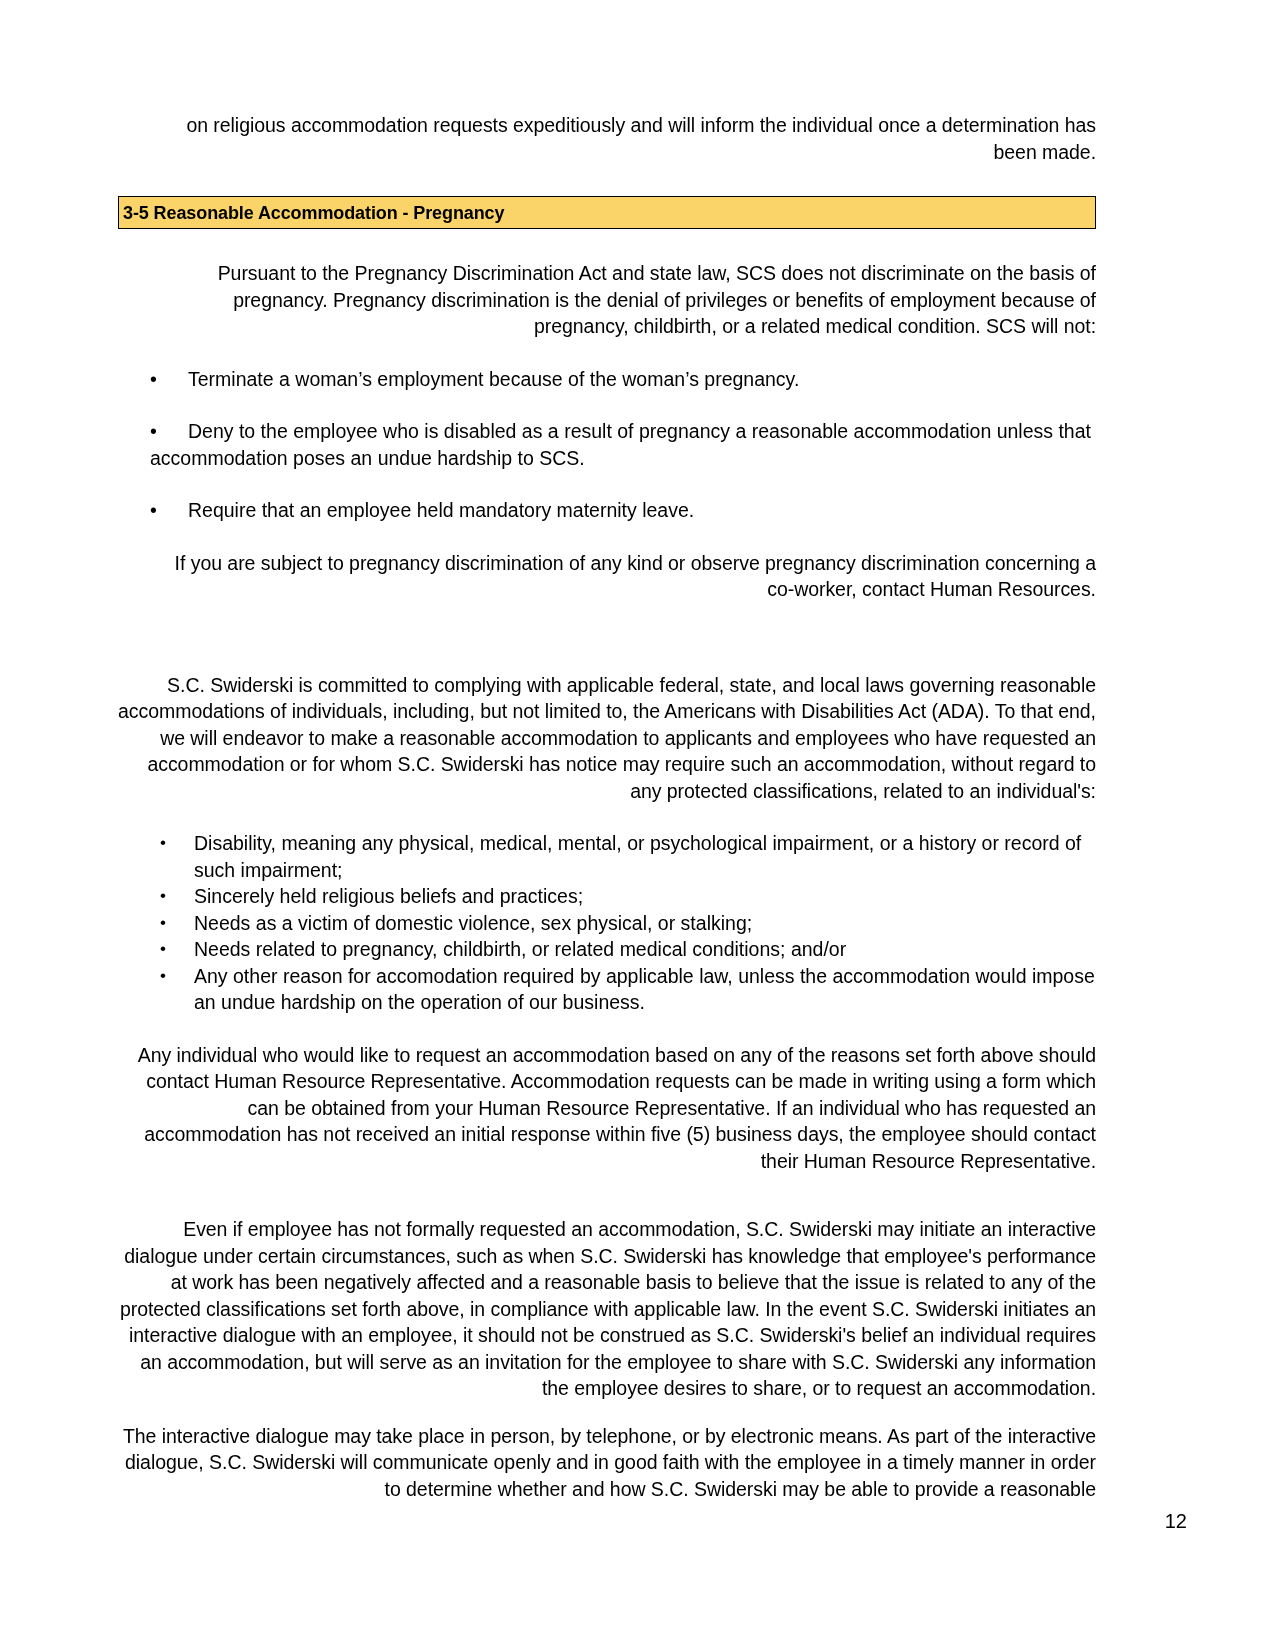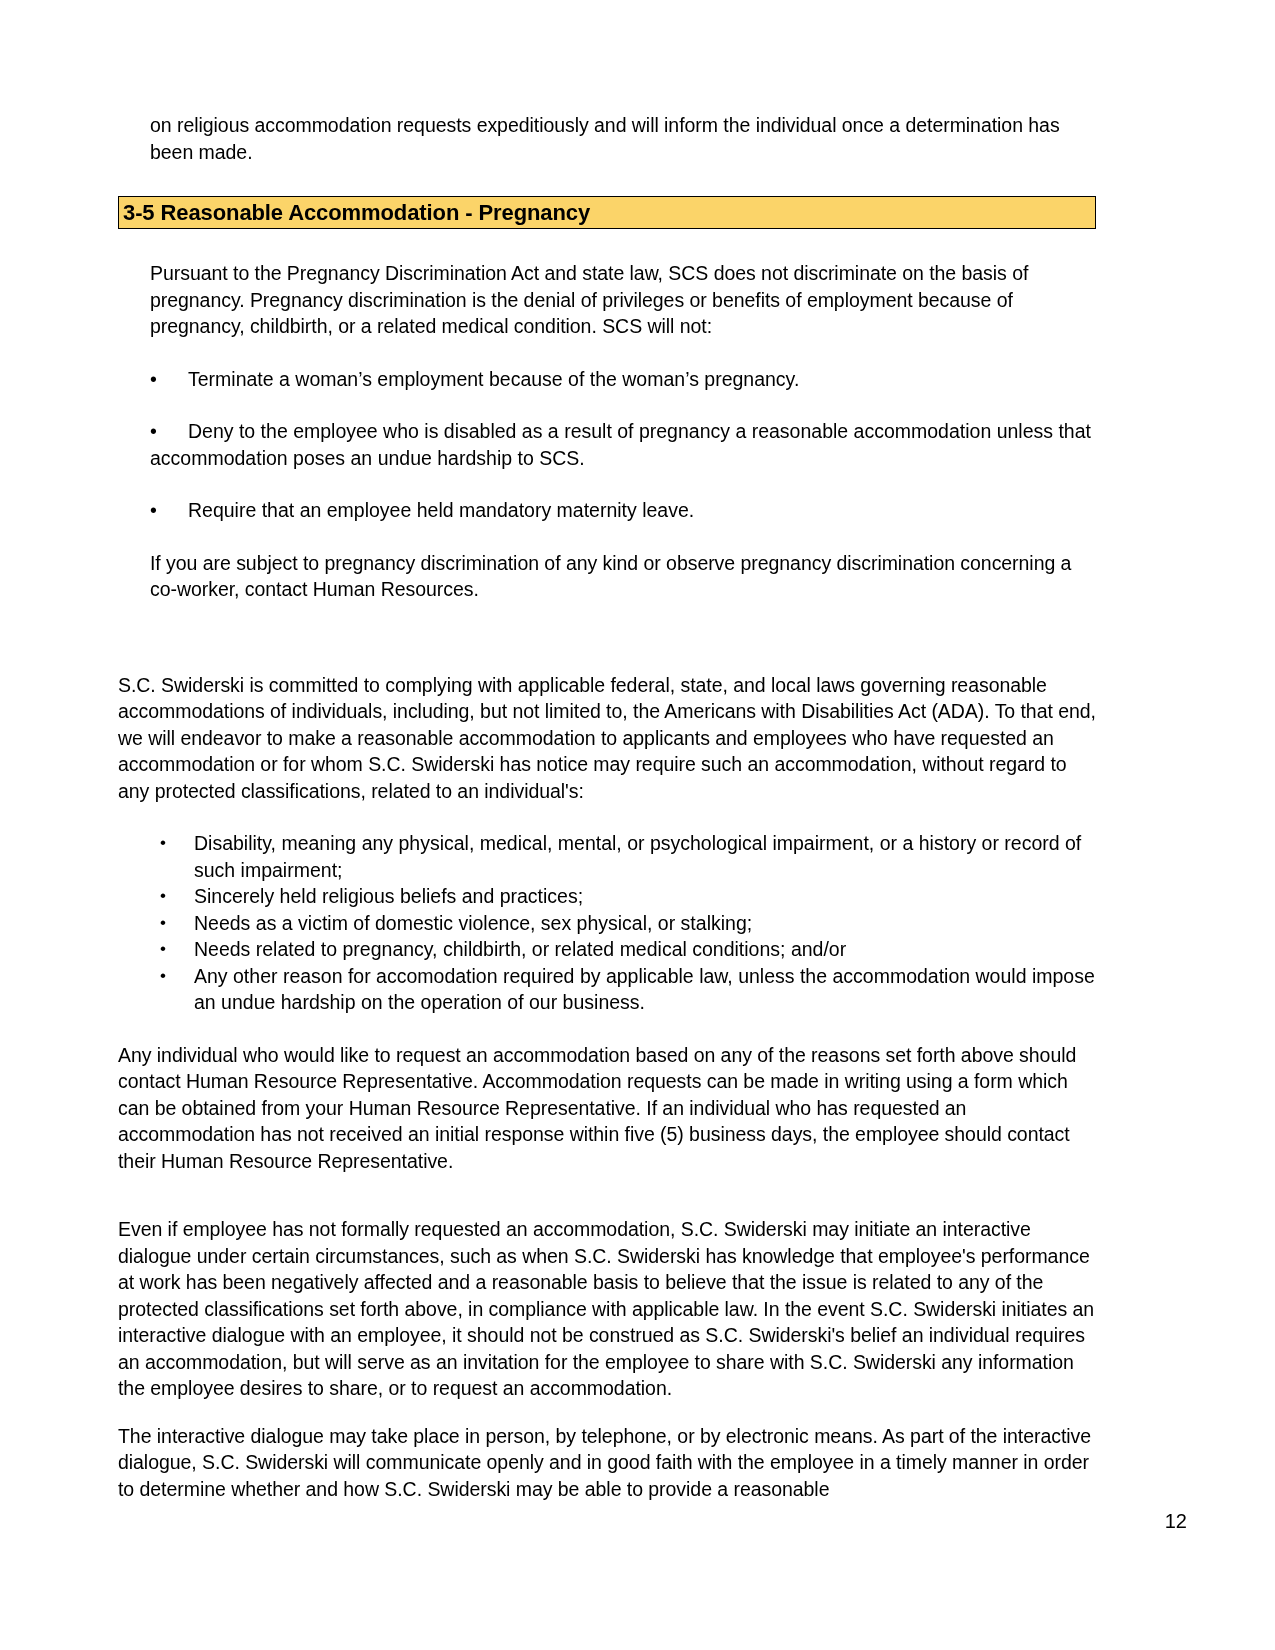--- a/index.html
+++ b/index.html
@@ -24,21 +24,21 @@
     left: 118px;
     top: 112px;
     width: 978px;
   }
 
   
   .para {
     font-size: 19.5px;
     line-height: 26.5px;
     margin: 0 0 0 0;
-    text-align: left;
+    text-align: right;
     letter-spacing: -0.05px;
   }
   .indented {
     margin-left: 32px;
     width: 946px;
   }
   .full {
     width: 978px;
   }
   .gap-sm { height: 21px; }
@@ -51,21 +51,21 @@
     background: #fbd469;
     border: 1.5px solid #000000;
     box-sizing: border-box;
     width: 978px;
     height: 33px;
     display: flex;
     align-items: center;
     padding-left: 4px;
   }
   .section-bar .section-title {
-    font-size: 22px;
+    font-size: 18px;
     font-weight: bold;
     line-height: 22px;
     color: #000000;
     letter-spacing: -0.1px;
     white-space: nowrap;
   }
 
   
   .dash-list {
     margin: 0;

